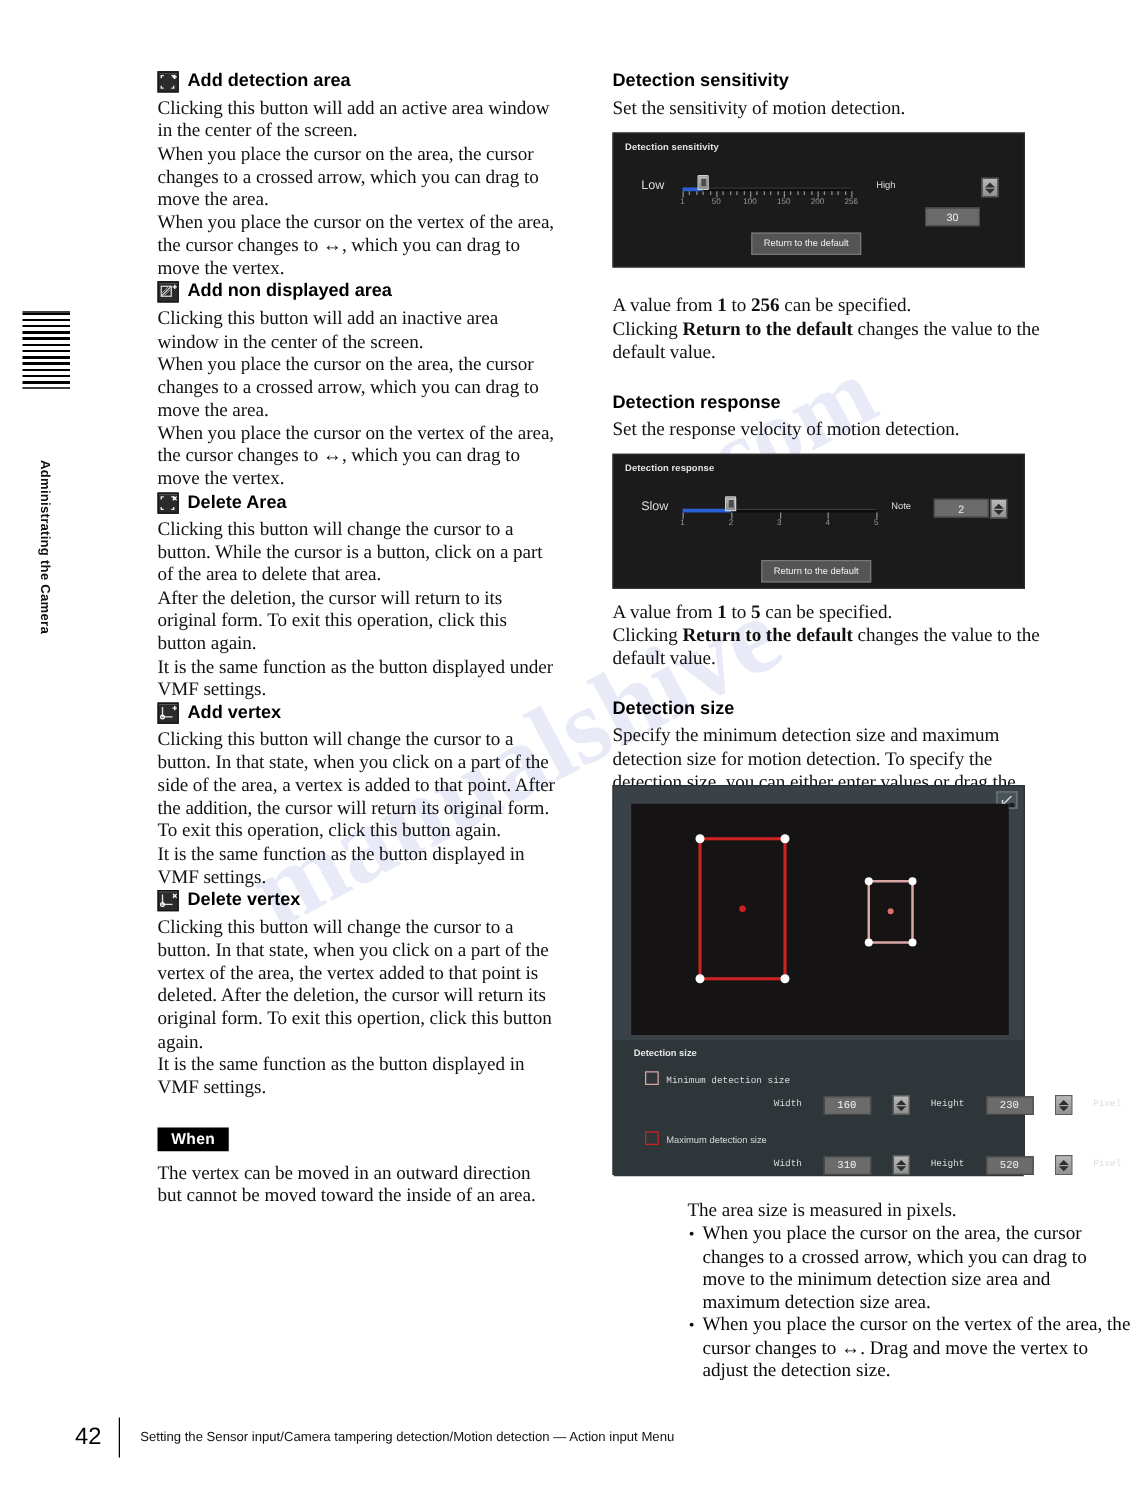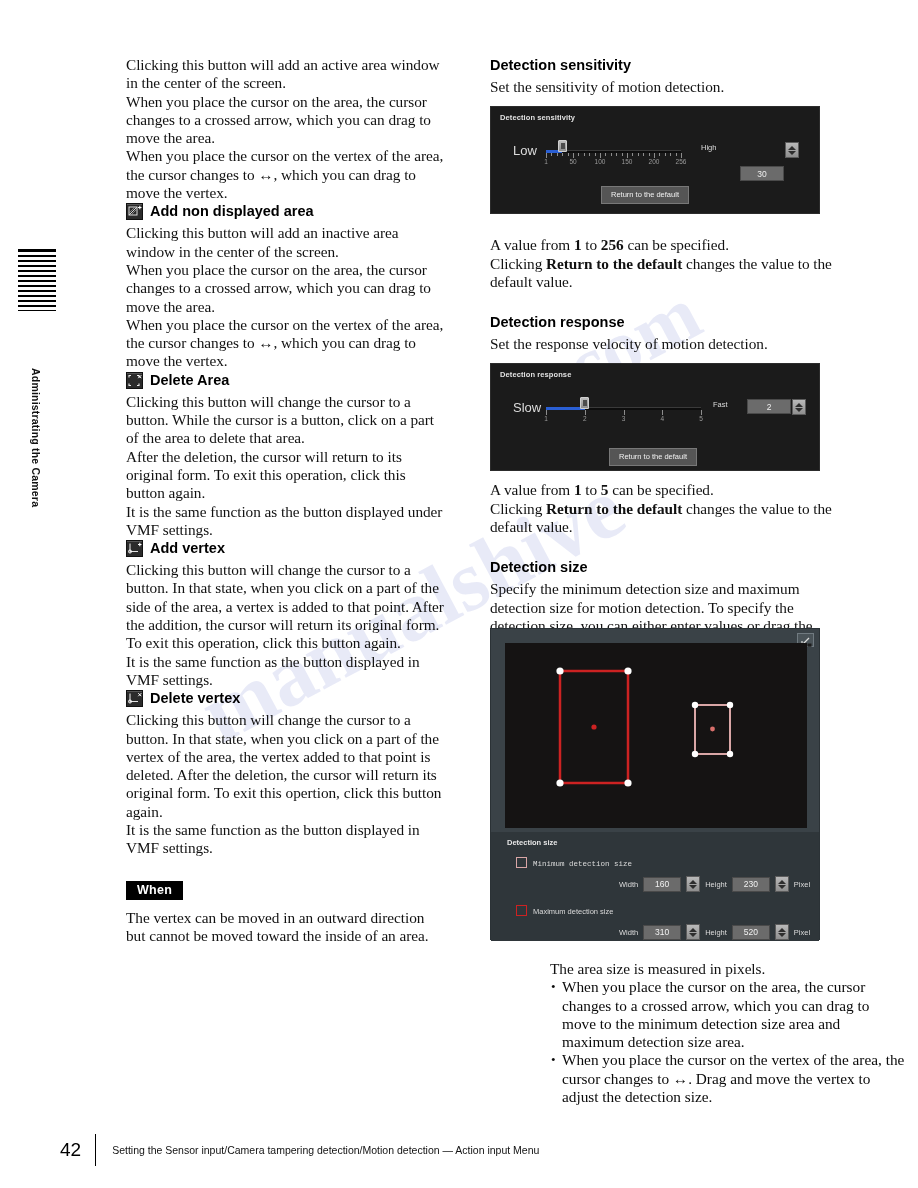--- a/index.html
+++ b/index.html
@@ -78,21 +78,21 @@
   
   .panel {
     background:#1b1b1b; border:1px solid #2c2c2c;
     position:relative; font-family:"Liberation Sans", sans-serif;
     color:#d8d8d8;
   }
   .panel-title {
     position:absolute; left:9px; top:6px;
     font-size:7.5px; font-weight:700; color:#e2e2e2; letter-spacing:.1px;
   }
-  .lbl-low { position:absolute; left:22px; top:36px; font-size:13px; color:#dcdcdc; }
+  .lbl-low { position:absolute; left:22px; top:36px; font-size:10px; color:#dcdcdc; }
   .lbl-high{ position:absolute; left:210px; top:36px; font-size:7.5px; color:#dcdcdc; }
 
   .track-wrap { position:absolute; left:55px; top:33px; width:135px; height:22px; }
   .track-base { position:absolute; left:0; top:10px; width:100%; height:3px; background:#0d0d0d; border-top:1px solid #3a3a3a;}
   .track-fill { position:absolute; left:0; top:10px; height:3px; background:#2a5fd4; }
   .thumb {
     position:absolute; top:0px; width:9px; height:12px;
     background:linear-gradient(#bdbdbd,#8e8e8e); border:1px solid #cfcfcf;
     border-radius:1px 1px 0 0;
   }
@@ -130,22 +130,22 @@
   .dsz-video { position:absolute; left:14px; top:14px; width:302px; height:185px; background:#151313; }
   .corner-btn {
     position:absolute; right:5px; top:4px; width:17px; height:14px;
     background:#4a5358; border:1px solid #707a80;
   }
   .dsz-lower { position:absolute; left:0; top:203px; width:100%; height:109px; background:#2f363a; }
   .dsz-lower-title { position:absolute; left:16px; top:6px; font-size:7.5px; font-weight:700; color:#e6e6e6;
         font-family:"Liberation Sans", sans-serif; }
   .dsz-row { position:absolute; left:25px; font-family:"Liberation Sans", sans-serif; color:#dadada; font-size:7.5px; }
   .swatch { display:inline-block; width:11px; height:11px; border:1px solid; vertical-align:-2px; margin-right:6px; }
-  .fields { position:absolute; font-family:Liberation Sans, sans-serif; font-size:7.5px; color:#dcdcdc;
-            display:flex; align-items:center; gap:5px; }
+  .fields { position:absolute; font-family:Liberation Mono, monospace; font-size:7.5px; color:#dcdcdc;
+            display:flex; align-items:center; gap:17px; }
   .fbox { width:38px; height:15px; background:#6b6b6b; border:1px solid #4a4a4a;
           color:#f2f2f2; display:flex; align-items:center; justify-content:center; font-size:8.5px; }
 
   
   .footer { position:absolute; left:60px; bottom:22px; display:flex; align-items:center; }
   .footer .pg { font-family:"Liberation Sans", sans-serif; font-size:19px; color:#000; font-weight:400; }
   .footer .rule { width:1px; height:32px; background:#000; margin:0 16px 0 14px; }
   .footer .ftxt { font-family:"Liberation Sans", sans-serif; font-size:10.5px; color:#111; }
 
   
@@ -160,20 +160,30 @@
 <div class="page">
 
   <div class="wm wm1">manualshive</div>
   <div class="wm wm2">.com</div>
 
   <div class="edge-tab"></div>
   <div class="edge-label">Administrating the Camera</div>
 
   <div class="col col-left">
 
+    <h3 class="sec">
+      <span class="appicon">
+        <svg width="15" height="15" viewBox="0 0 15 15">
+          <path d="M2 4.5V2.5h2M2 10.5v2h2M10 2.5h2v2" stroke="#e8e8e8" stroke-width="1.1" fill="none"></path>
+          <path d="M10 12.5h2v-2" stroke="#e8e8e8" stroke-width="1.1" fill="none"></path>
+          <path d="M11 3.5h3.5M12.8 1.8v3.4" stroke="#ffffff" stroke-width="1.1"></path>
+        </svg>
+      </span>
+      <span>Add detection area</span>
+    </h3>
     <p class="body">Clicking this button will add an active area window in the center of the screen.</p>
     <p class="body">When you place the cursor on the area, the cursor changes to a crossed arrow, which you can drag to move the area.</p>
     <p class="body">When you place the cursor on the vertex of the area, the cursor changes to ↔, which you can drag to move the vertex.</p>
 
     <h3 class="sec sec-gap">
       <span class="appicon">
         <svg width="15" height="15" viewBox="0 0 15 15">
           <rect x="2" y="3" width="8" height="8" fill="none" stroke="#dcdcdc" stroke-width="1"></rect>
           <path d="M2 11L10 3" stroke="#cfcfcf" stroke-width="1"></path>
           <path d="M4 11L10 5M2 9L8 3" stroke="#9a9a9a" stroke-width=".8"></path>
@@ -314,21 +324,21 @@
             <i style="left:100%;height:5px"></i>
         </div>
         <div class="ticklabels">
           <span style="left:0%">1</span>
           <span style="left:25%">2</span>
           <span style="left:50%">3</span>
           <span style="left:75%">4</span>
           <span style="left:100%">5</span>
         </div>
       </div>
-      <div class="lbl-high" style="left:222px;">Fast</div>
+      <div class="lbl-high" style="left:222px;">Note</div>
       <div class="numbox" style="left:256px; top:35px;">2</div>
       <div class="spin" style="left:301px; top:35px;">
         <b class="up"></b>
         <b class="down"></b>
       </div>
       <div class="retbtn" style="left:118px; top:84px;">Return to the default</div>
     </div>
 
     <p class="body" style="margin-top:10px;">
       <span>A value from </span><span class="b">1</span><span> to </span><span class="b">5</span><span> can be specified.</span>

